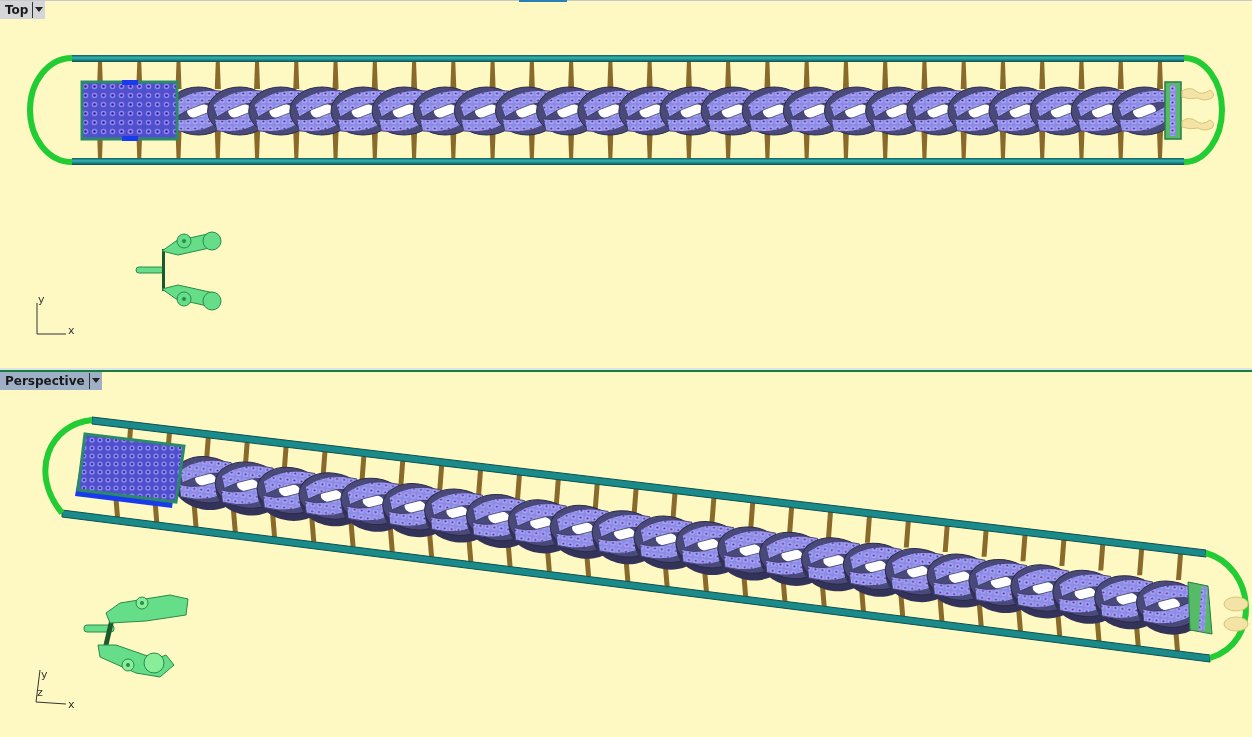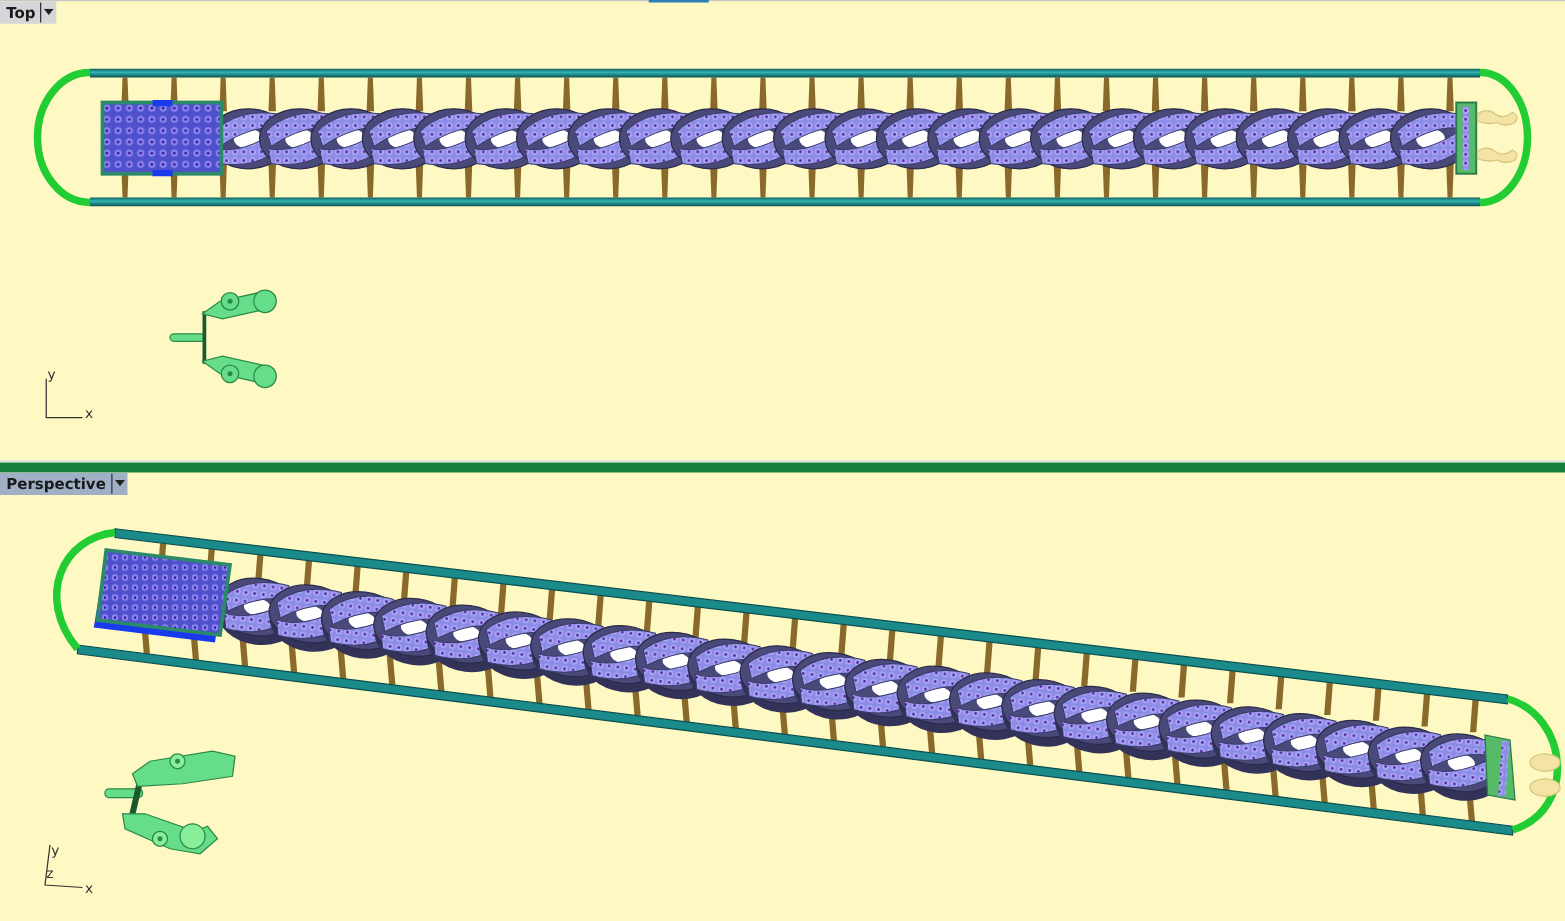--- a/index.html
+++ b/index.html
@@ -1,19 +1,19 @@
 <!DOCTYPE html>
 <html><head>
 <meta charset="utf-8">
 <style>
   html,body{margin:0;padding:0;background:#fff;}
   body{width:1252px;height:737px;position:relative;overflow:hidden;font-family:"DejaVu Sans","Liberation Sans",sans-serif;}
   .viewport{position:absolute;left:0;width:1252px;background:#fef9c3;overflow:hidden;}
   #vp-top{top:0;height:368px;border-top:1px solid #c8c8c8;box-sizing:border-box;}
-  #vp-persp{top:370px;height:367px;border-top:8px solid #15803d;box-sizing:border-box;}
+  #vp-persp{top:370px;height:367px;border-top:2px solid #15803d;box-sizing:border-box;}
   .divider{position:absolute;left:0;top:368px;width:1252px;height:2px;background:#dfe3e8;}
   .vp-tab{position:absolute;left:0;top:0;height:18px;display:flex;align-items:center;font-size:12px;font-weight:bold;color:#1a1a1a;z-index:3;}
   .vp-tab .lbl{padding:0 4px 0 5px;line-height:18px;}
   .vp-tab .dd{width:12px;height:16px;border-left:1px solid #333;display:flex;align-items:center;justify-content:center;}
   .vp-tab .dd svg{display:block;}
   .tab-inactive{background:#d4d6d9;}
   .tab-active{background:#9fb0c6;}
   .top-marker{position:absolute;top:0;left:519px;width:48px;height:2px;background:#2a7fb5;z-index:4;}
   .scene{position:absolute;left:0;top:0;}
   .axis-label{font-family:"DejaVu Sans","Liberation Sans",sans-serif;font-size:11px;fill:#333;}

